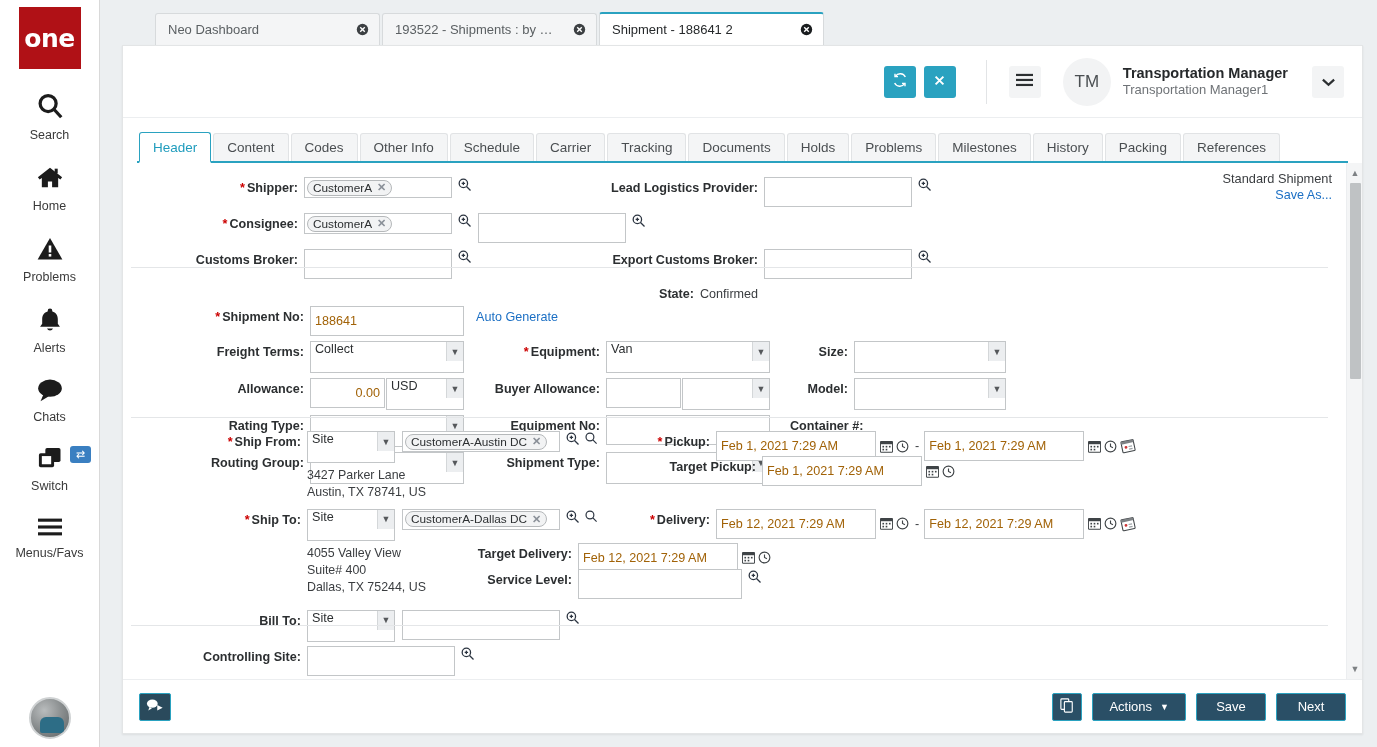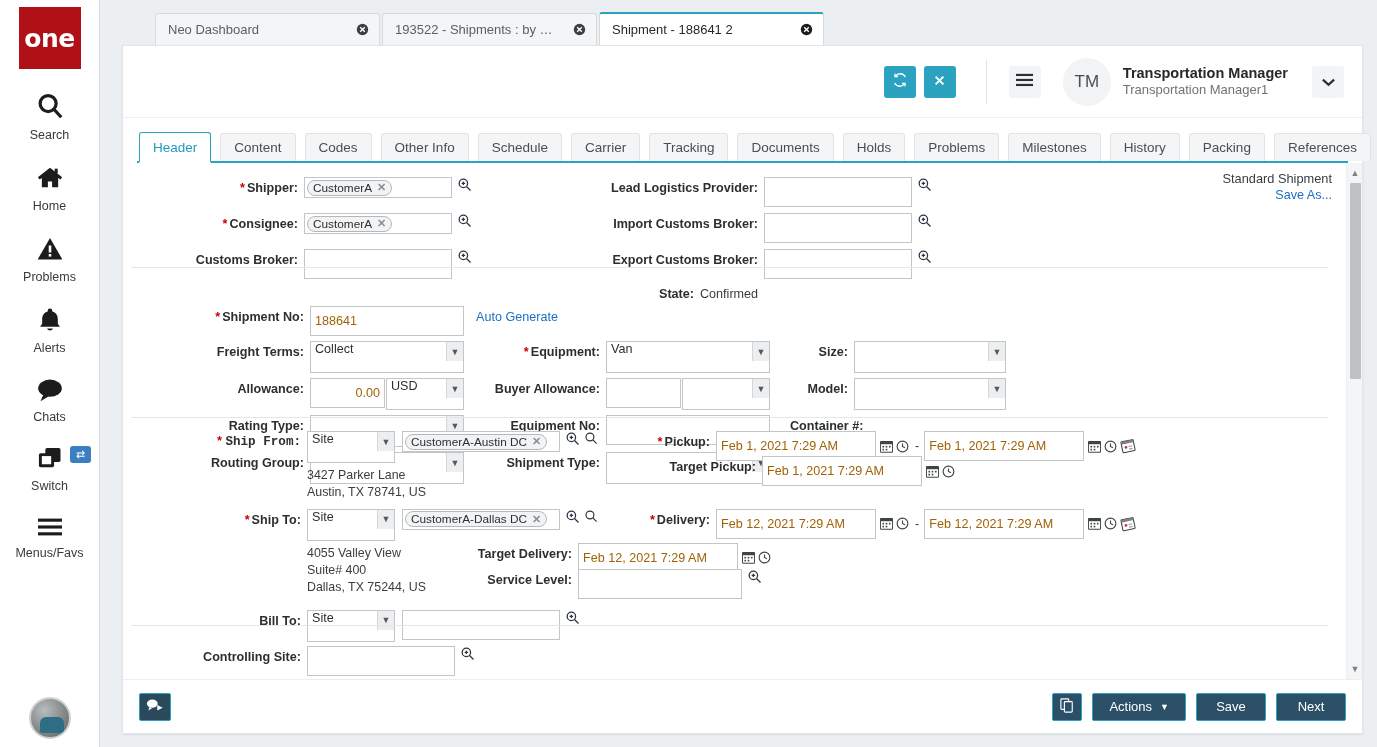--- a/index.html
+++ b/index.html
@@ -149,21 +149,21 @@
     border-bottom: 2px solid #2aa2c0;
     margin: 15px 14px 0 14px;
   }
   .f-tab {
     height: 28px; padding: 0 13px;
     display: flex; align-items: center; justify-content:center;
     font-size: 13.5px; color: #4a4e51;
     background: #f4f5f6;
     border: 1px solid #e1e3e5; border-bottom: none;
     border-radius: 3px 3px 0 0;
-    margin-right: 9px; cursor: pointer; white-space: nowrap;
+    margin-right: 2px; cursor: pointer; white-space: nowrap;
   }
   .f-tab.active {
     background: #ffffff;
     color: #1f9cbd;
     border-color: #2aa2c0; border-bottom: 2px solid #ffffff;
     height: 31px; position: relative; top: 2px;
     font-weight: normal;
   }
 
   
@@ -527,21 +527,20 @@
               </div>
             </div>
             <span class="mag">
               <svg width="15" height="15" viewBox="0 0 20 20" fill="none" stroke="#2b3440" stroke-width="1.7">
                   <circle cx="8.5" cy="8.5" r="5.6"></circle>
                   <line x1="12.7" y1="12.7" x2="18" y2="18"></line>
                   <line x1="6.2" y1="8.5" x2="10.8" y2="8.5"></line>
                   <line x1="8.5" y1="6.2" x2="8.5" y2="10.8"></line>
                 </svg>
             </span>
-            <div class="lbl" style="width:264px; margin-left:22px;"><span>Import Customs Broker:</span></div>
             <div style="margin-left:6px;"><input class="ti" style="width: 148px;" value=""></div>
             <span class="mag">
               <svg width="15" height="15" viewBox="0 0 20 20" fill="none" stroke="#2b3440" stroke-width="1.7">
                   <circle cx="8.5" cy="8.5" r="5.6"></circle>
                   <line x1="12.7" y1="12.7" x2="18" y2="18"></line>
                   <line x1="6.2" y1="8.5" x2="10.8" y2="8.5"></line>
                   <line x1="8.5" y1="6.2" x2="8.5" y2="10.8"></line>
                 </svg>
             </span>
           </div>
@@ -652,21 +651,21 @@
               <span class="arrowbox">▼</span>
             </div>
           </div>
         </div>
 
         <div class="hr" style="position:absolute; left:8px; right:18px; top:254px;"></div>
 
         <div style="position:absolute; left:0; top:268px; width:1112px;">
 
           <div class="frow">
-            <div class="lbl" style="width:178px;font-family:Liberation Mono, monospace;"><span class="req">*</span><span>Ship From:</span></div>
+            <div class="lbl" style="width:178px;"><span class="req">*</span><span>Ship From:</span></div>
             <div class="sel" style="width:88px; margin-left:6px;">
               <span class="seltext">Site</span>
               <span class="arrowbox">▼</span>
             </div>
             <div class="chipbox" style="width:158px; margin-left:7px;">
               <div class="chip">
                 <span>CustomerA-Austin DC</span>
                 <span class="x">✕</span>
               </div>
             </div>

